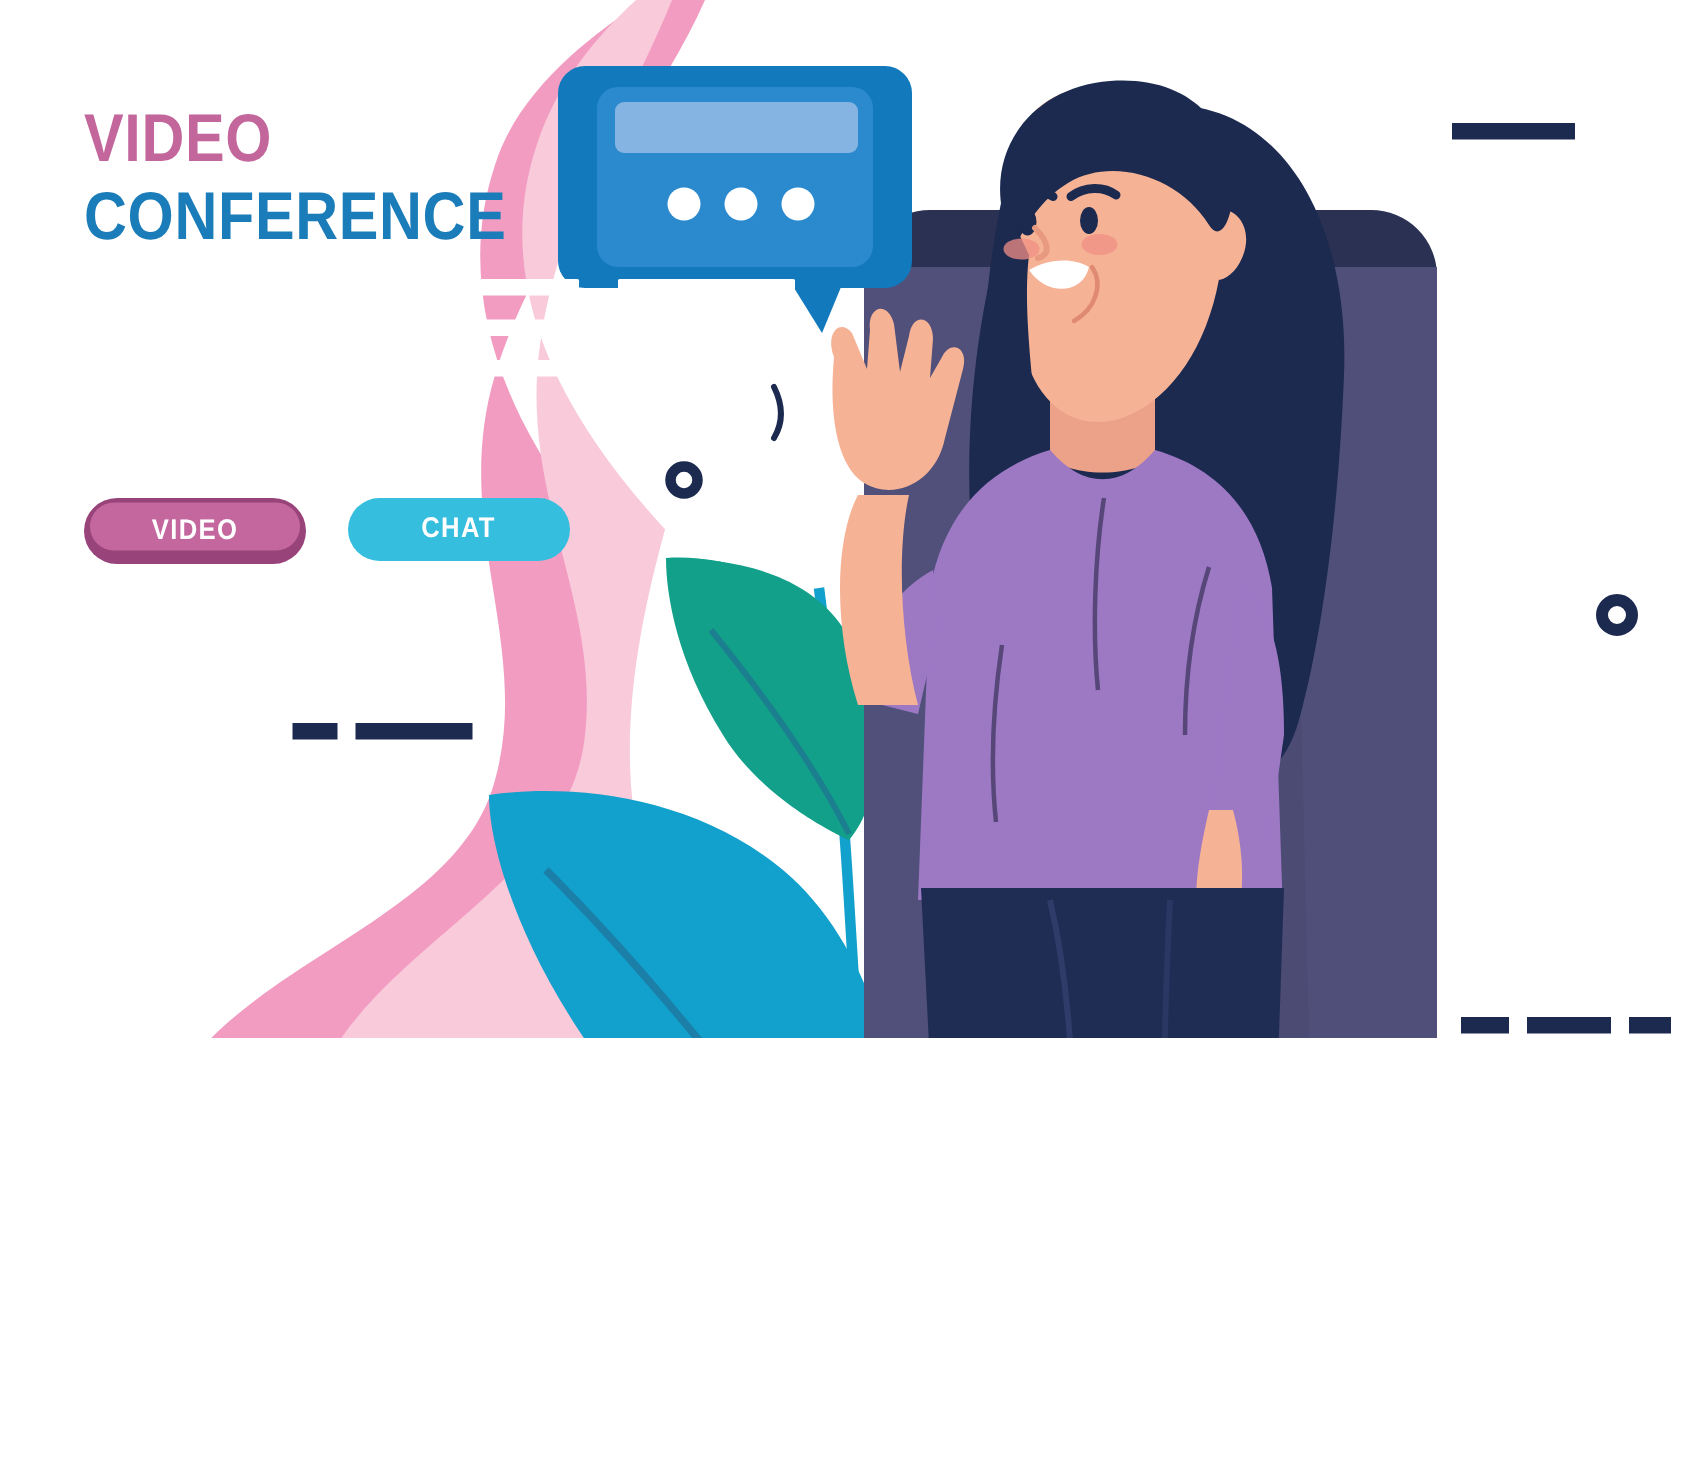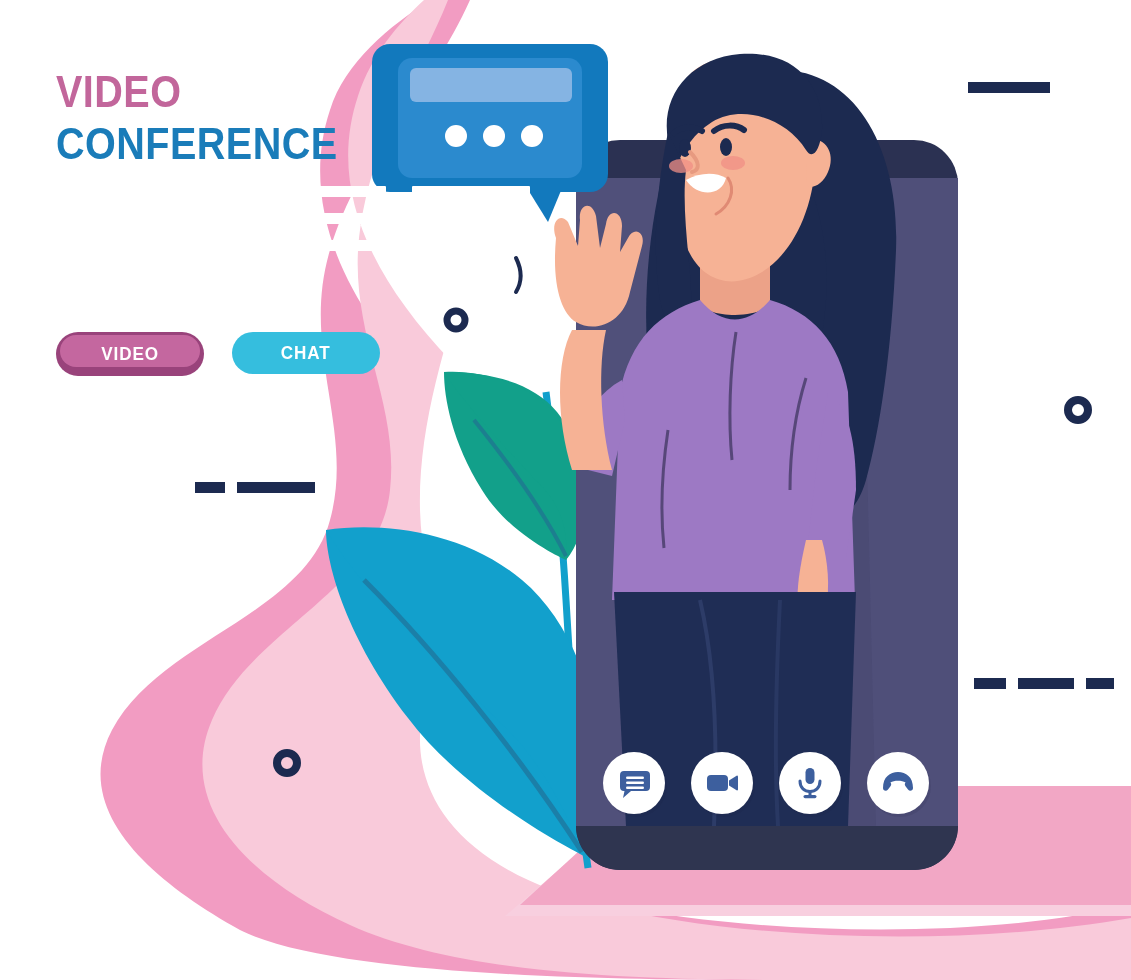--- a/index.html
+++ b/index.html
@@ -1,20 +1,20 @@
 <!DOCTYPE html>
 <html><head>
 <meta charset="utf-8">
 <style>
   html,body{margin:0;padding:0;background:#fff;}
   body{font-family:"Liberation Sans",sans-serif;}
 
   #stage{
     position:relative;
-    width:1131px;height:980px;
+    width:1131px;height:692px;
     overflow:hidden;
     background:#ffffff;
   }
   #stage svg.layer{position:absolute;left:0;top:0;width:1131px;height:980px;}
 
   
   .headline{
     position:absolute;left:56px;top:66px;
     font-family:"Liberation Sans",sans-serif;
     font-weight:bold;

